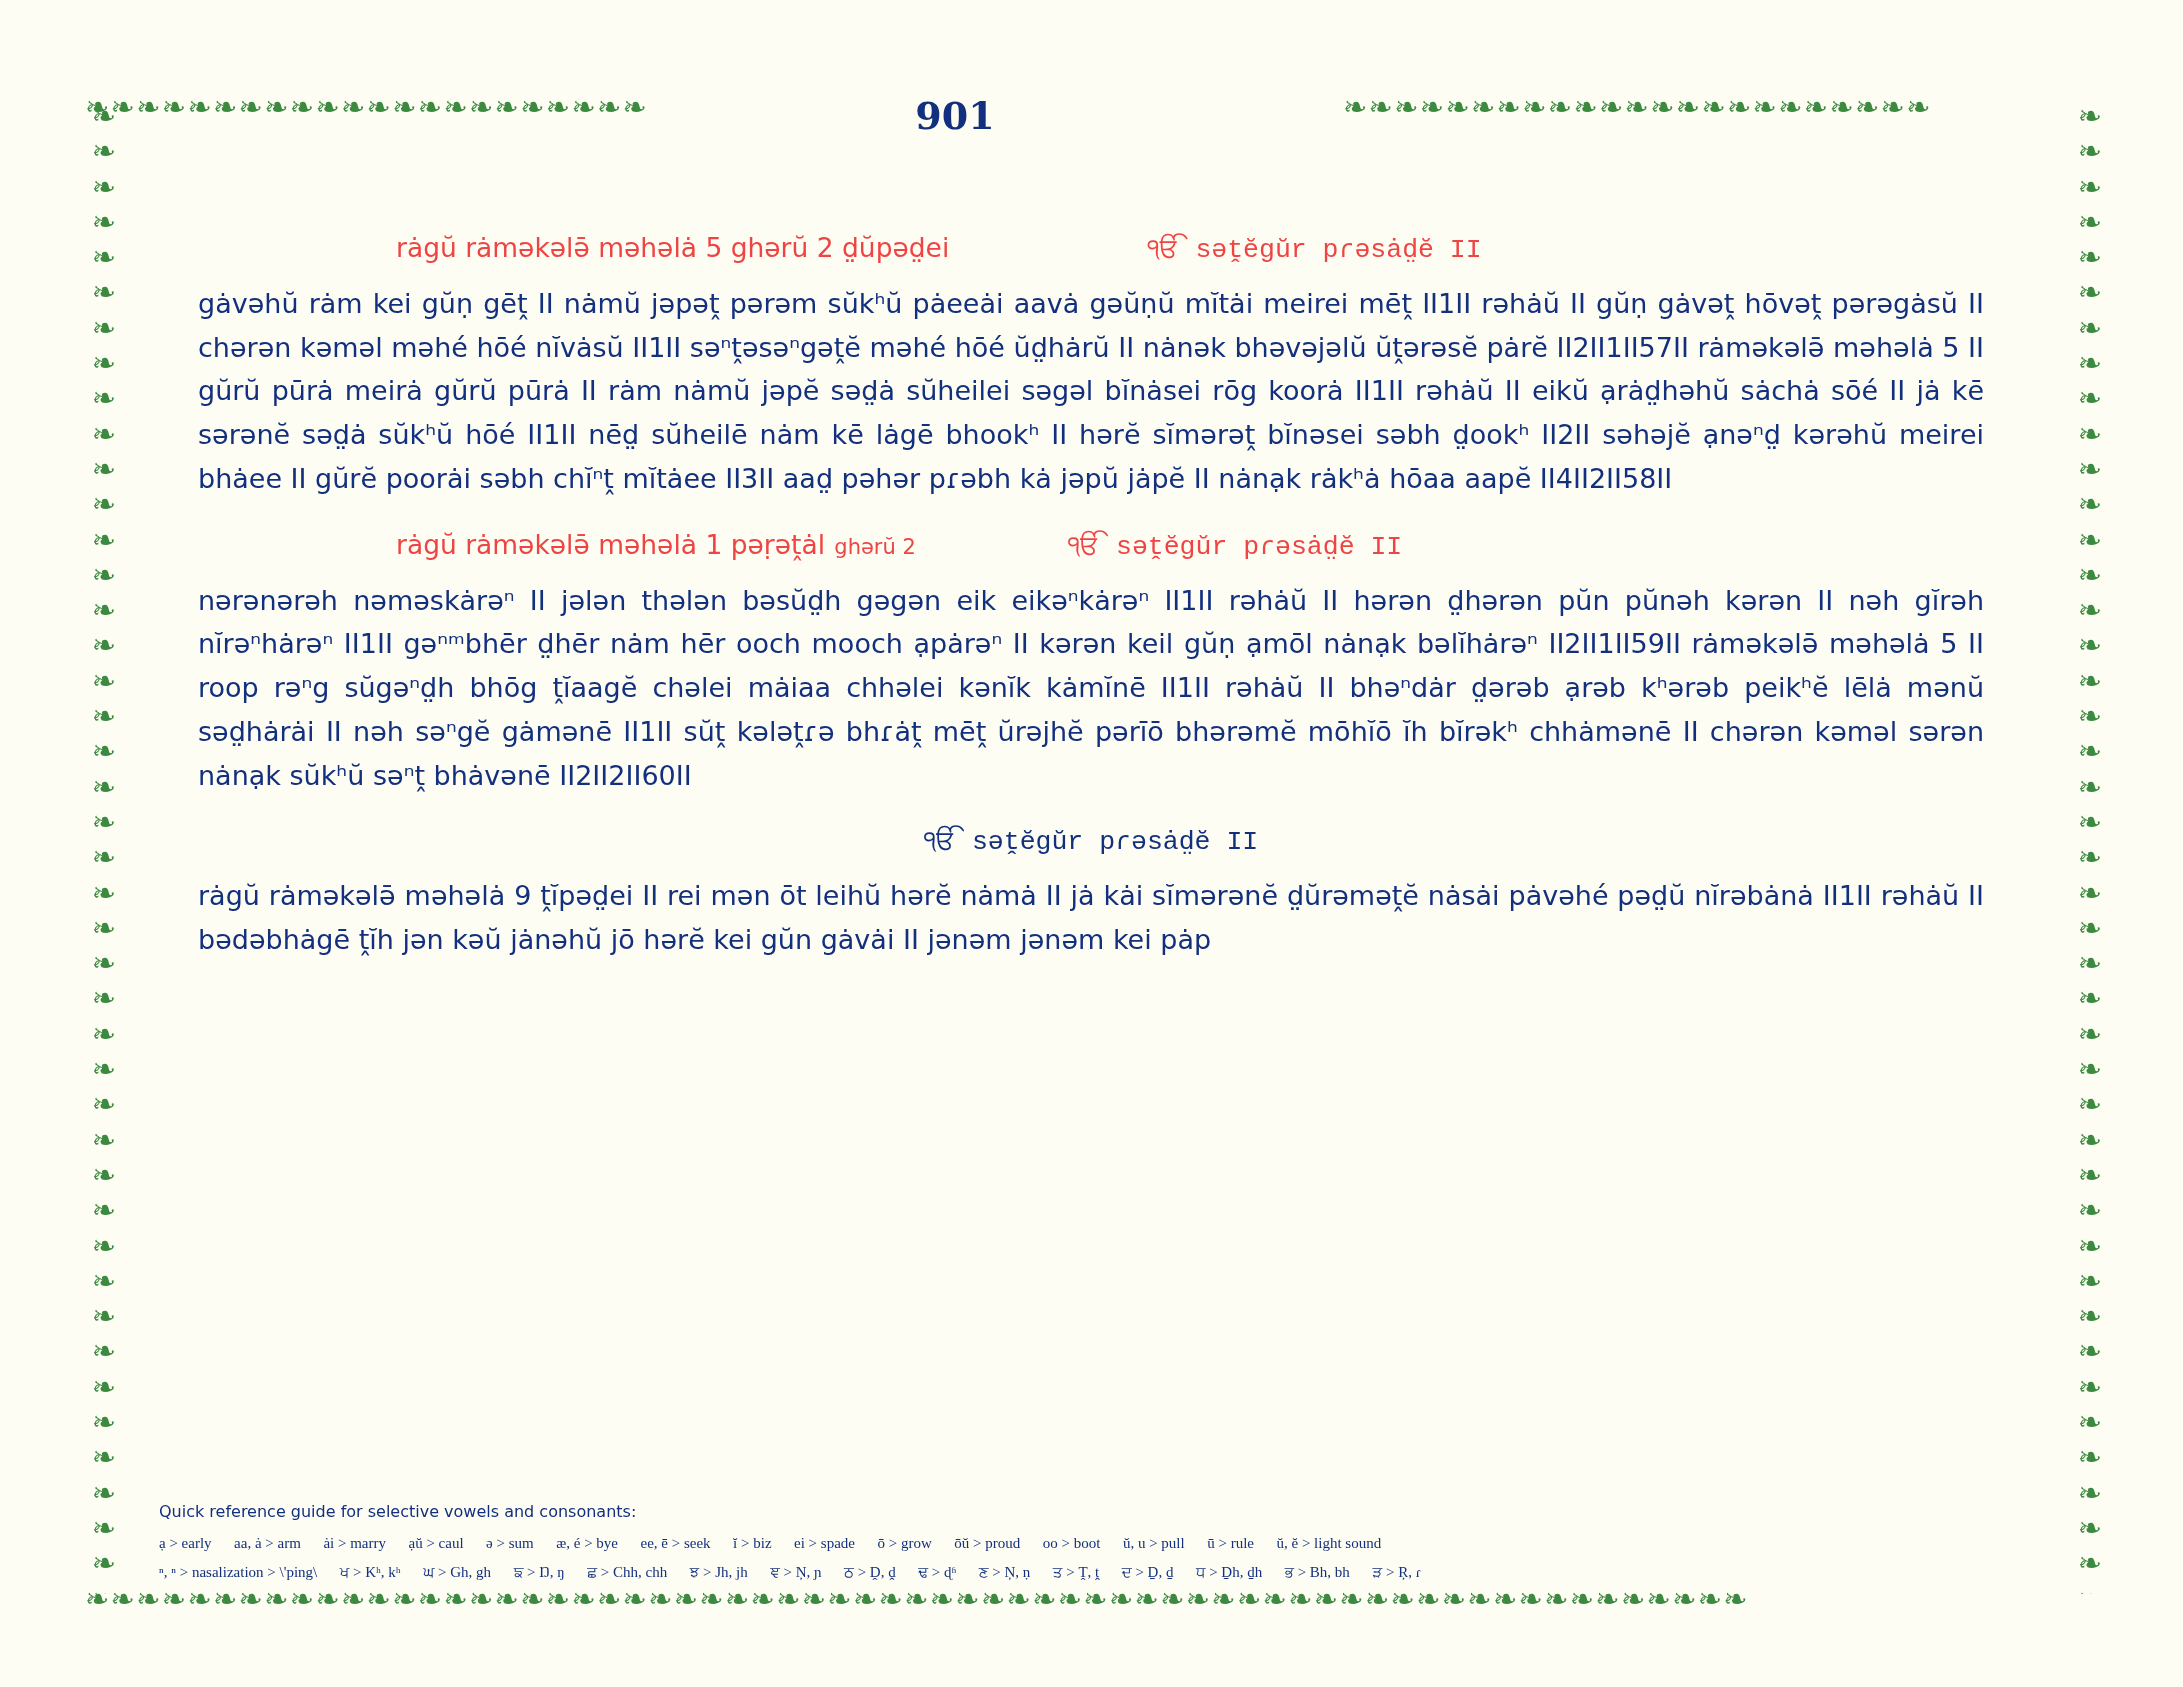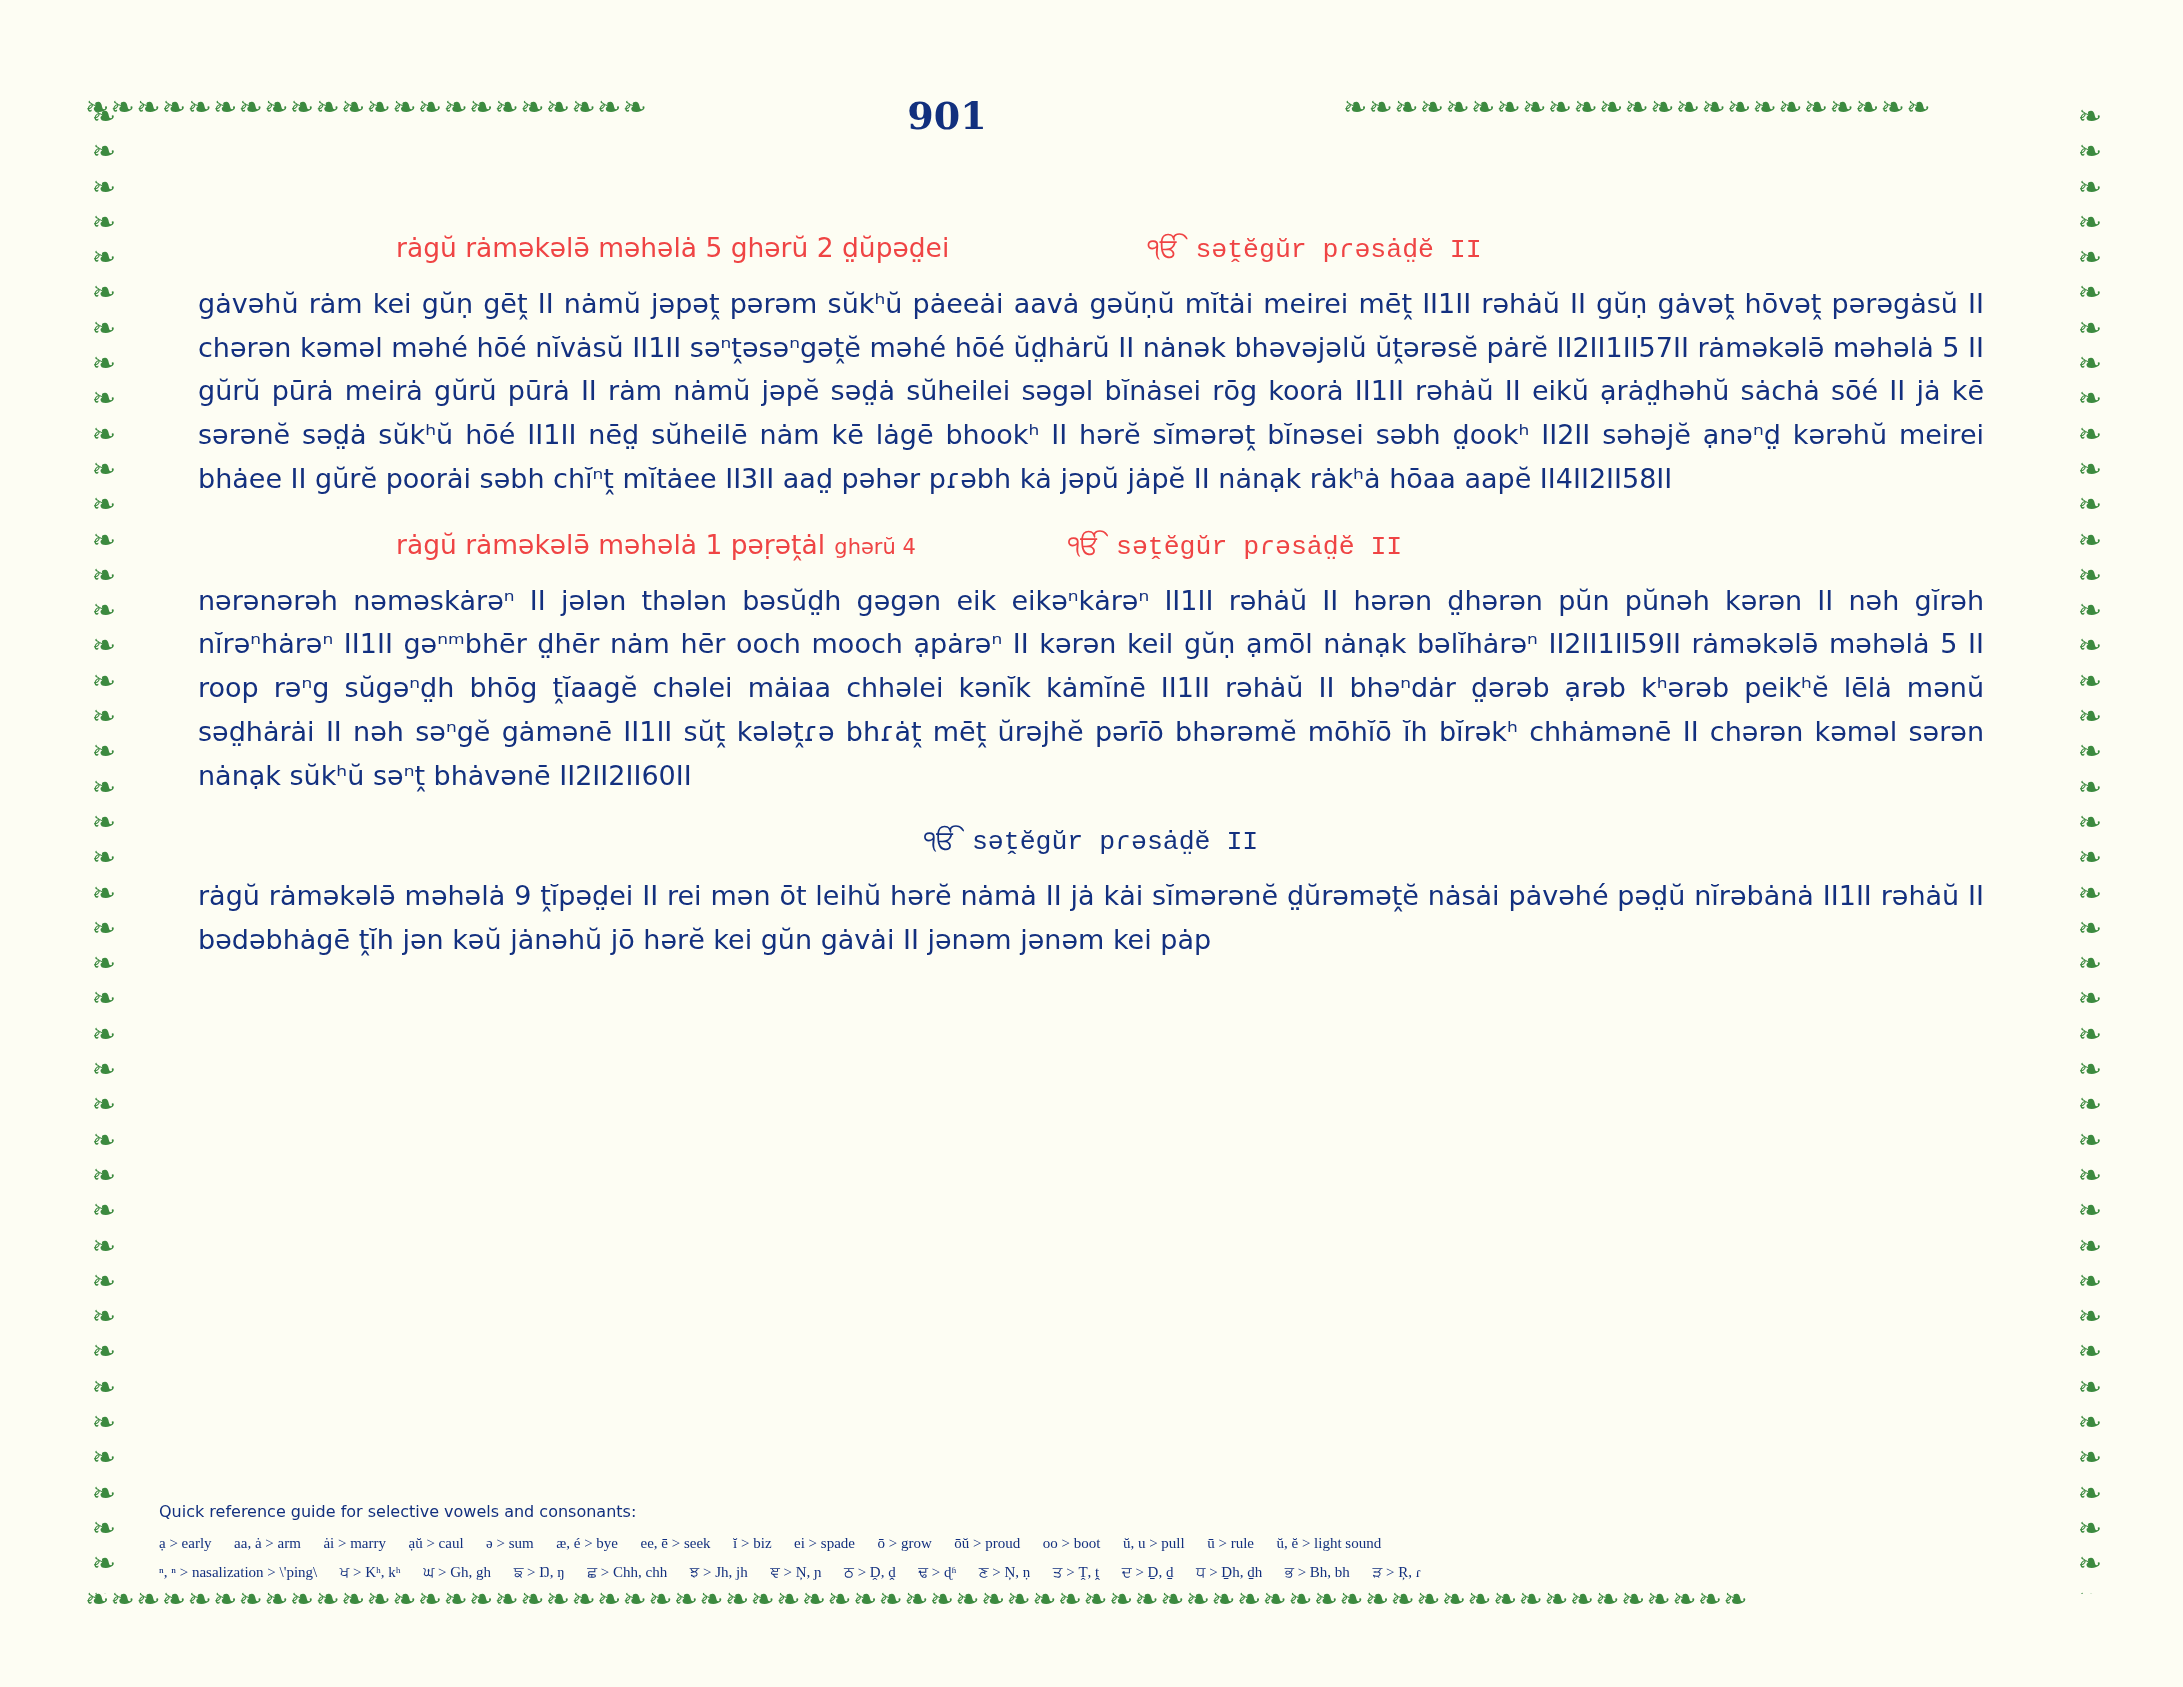--- a/index.html
+++ b/index.html
@@ -65,20 +65,21 @@
   .page-number {
     position: absolute;
     top: 93px;
     left: 0;
     width: 1894px;
     text-align: center;
     font-family: "DejaVu Serif", serif;
     font-weight: bold;
     font-size: 38px;
     color: #12307e;
+    padding-left: 8px;
   }
 
   
   .content {
     position: absolute;
     left: 198px;
     top: 232px;
     width: 1786px;
     color: #13307f;
   }
@@ -159,21 +160,21 @@
   <div class="content">
 
     <div class="shabad-header">
       <span class="title">rȧgŭ rȧməkələ̄ məhəlȧ 5 ghərŭ 2 d̤ŭpəd̤ei</span>
       <span class="mul ek-onkar">ੴ səṱĕgŭr  pɾəsȧd̤ĕ II</span>
     </div>
     <p class="verse">gȧvəhŭ rȧm kei gŭṇ gēṱ II nȧmŭ jəpəṱ  pərəm sŭkʰŭ pȧeeȧi aavȧ gəŭṇŭ mĭtȧi meirei mēṱ II1II rəhȧŭ II gŭṇ gȧvəṱ hōvəṱ pərəgȧsŭ II chərən kəməl məhé hōé nĭvȧsŭ II1II səⁿṱəsəⁿgəṱĕ məhé hōé ŭd̤hȧrŭ II nȧnək bhəvəjəlŭ ŭṱərəsĕ pȧrĕ II2II1II57II rȧməkələ̄ məhəlȧ 5 II gŭrŭ pūrȧ meirȧ gŭrŭ pūrȧ II rȧm nȧmŭ jəpĕ səd̤ȧ sŭheilei səgəl bĭnȧsei rōg koorȧ II1II rəhȧŭ II eikŭ ạrȧd̤həhŭ sȧchȧ sōé II jȧ kē sərənĕ səd̤ȧ sŭkʰŭ hōé II1II nēd̤ sŭheilē nȧm kē lȧgē bhookʰ II hərĕ sĭmərəṱ bĭnəsei səbh d̤ookʰ II2II səhəjĕ ạnəⁿd̤ kərəhŭ meirei bhȧee II gŭrĕ poorȧi səbh chĭⁿṱ mĭtȧee II3II aad̤ pəhər pɾəbh kȧ jəpŭ jȧpĕ II nȧnạk rȧkʰȧ hōaa aapĕ II4II2II58II</p>
 
     <div class="shabad-header">
       <span class="title">rȧgŭ rȧməkələ̄ məhəlȧ 1 pəṛəṱȧl</span>
-      <span class="small-ghar" style="margin-left:9.3px;">ghərŭ 4</span>
+      <span class="small-ghar" style="margin-left:9.3px;">ghərŭ 2</span>
       <span class="mul ek-onkar" style="margin-left:152px;">ੴ səṱĕgŭr  pɾəsȧd̤ĕ II</span>
     </div>
     <p class="verse">nərənərəh nəməskȧrəⁿ II jələn thələn bəsŭd̤h gəgən eik eikəⁿkȧrəⁿ II1II rəhȧŭ II hərən d̤hərən pŭn pŭnəh kərən II nəh gĭrəh nĭrəⁿhȧrəⁿ II1II gəⁿᵐbhēr d̤hēr nȧm hēr ooch mooch ạpȧrəⁿ II kərən keil gŭṇ ạmōl nȧnạk bəlĭhȧrəⁿ II2II1II59II rȧməkələ̄ məhəlȧ 5 II roop rəⁿg sŭgəⁿd̤h bhōg ṱĭaagĕ chəlei mȧiaa chhəlei kənĭk kȧmĭnē II1II rəhȧŭ II bhəⁿdȧr d̤ərəb ạrəb kʰərəb peikʰĕ lēlȧ mənŭ səd̤hȧrȧi II nəh səⁿgĕ gȧmənē II1II sŭṱ kələṱɾə bhɾȧṱ mēṱ ŭrəjhĕ pərīō  bhərəmĕ mōhĭō ĭh  bĭrəkʰ chhȧmənē II chərən kəməl sərən nȧnạk sŭkʰŭ səⁿṱ  bhȧvənē II2II2II60II</p>
 
     <div class="centered-mul ek-onkar">ੴ səṱĕgŭr  pɾəsȧd̤ĕ II</div>
     <p class="verse">rȧgŭ rȧməkələ̄ məhəlȧ 9 ṱĭpəd̤ei II rei mən ōt  leihŭ  hərĕ nȧmȧ II jȧ kȧi sĭmərənĕ d̤ŭrəməṱĕ nȧsȧi pȧvəhé pəd̤ŭ nĭrəbȧnȧ II1II rəhȧŭ II bədəbhȧgē ṱĭh jən kəŭ jȧnəhŭ jō hərĕ kei gŭn gȧvȧi II jənəm jənəm kei pȧp</p>
   </div>
 
   <div class="footer">
     <div class="footer-title">Quick reference guide for selective vowels and consonants:</div>

